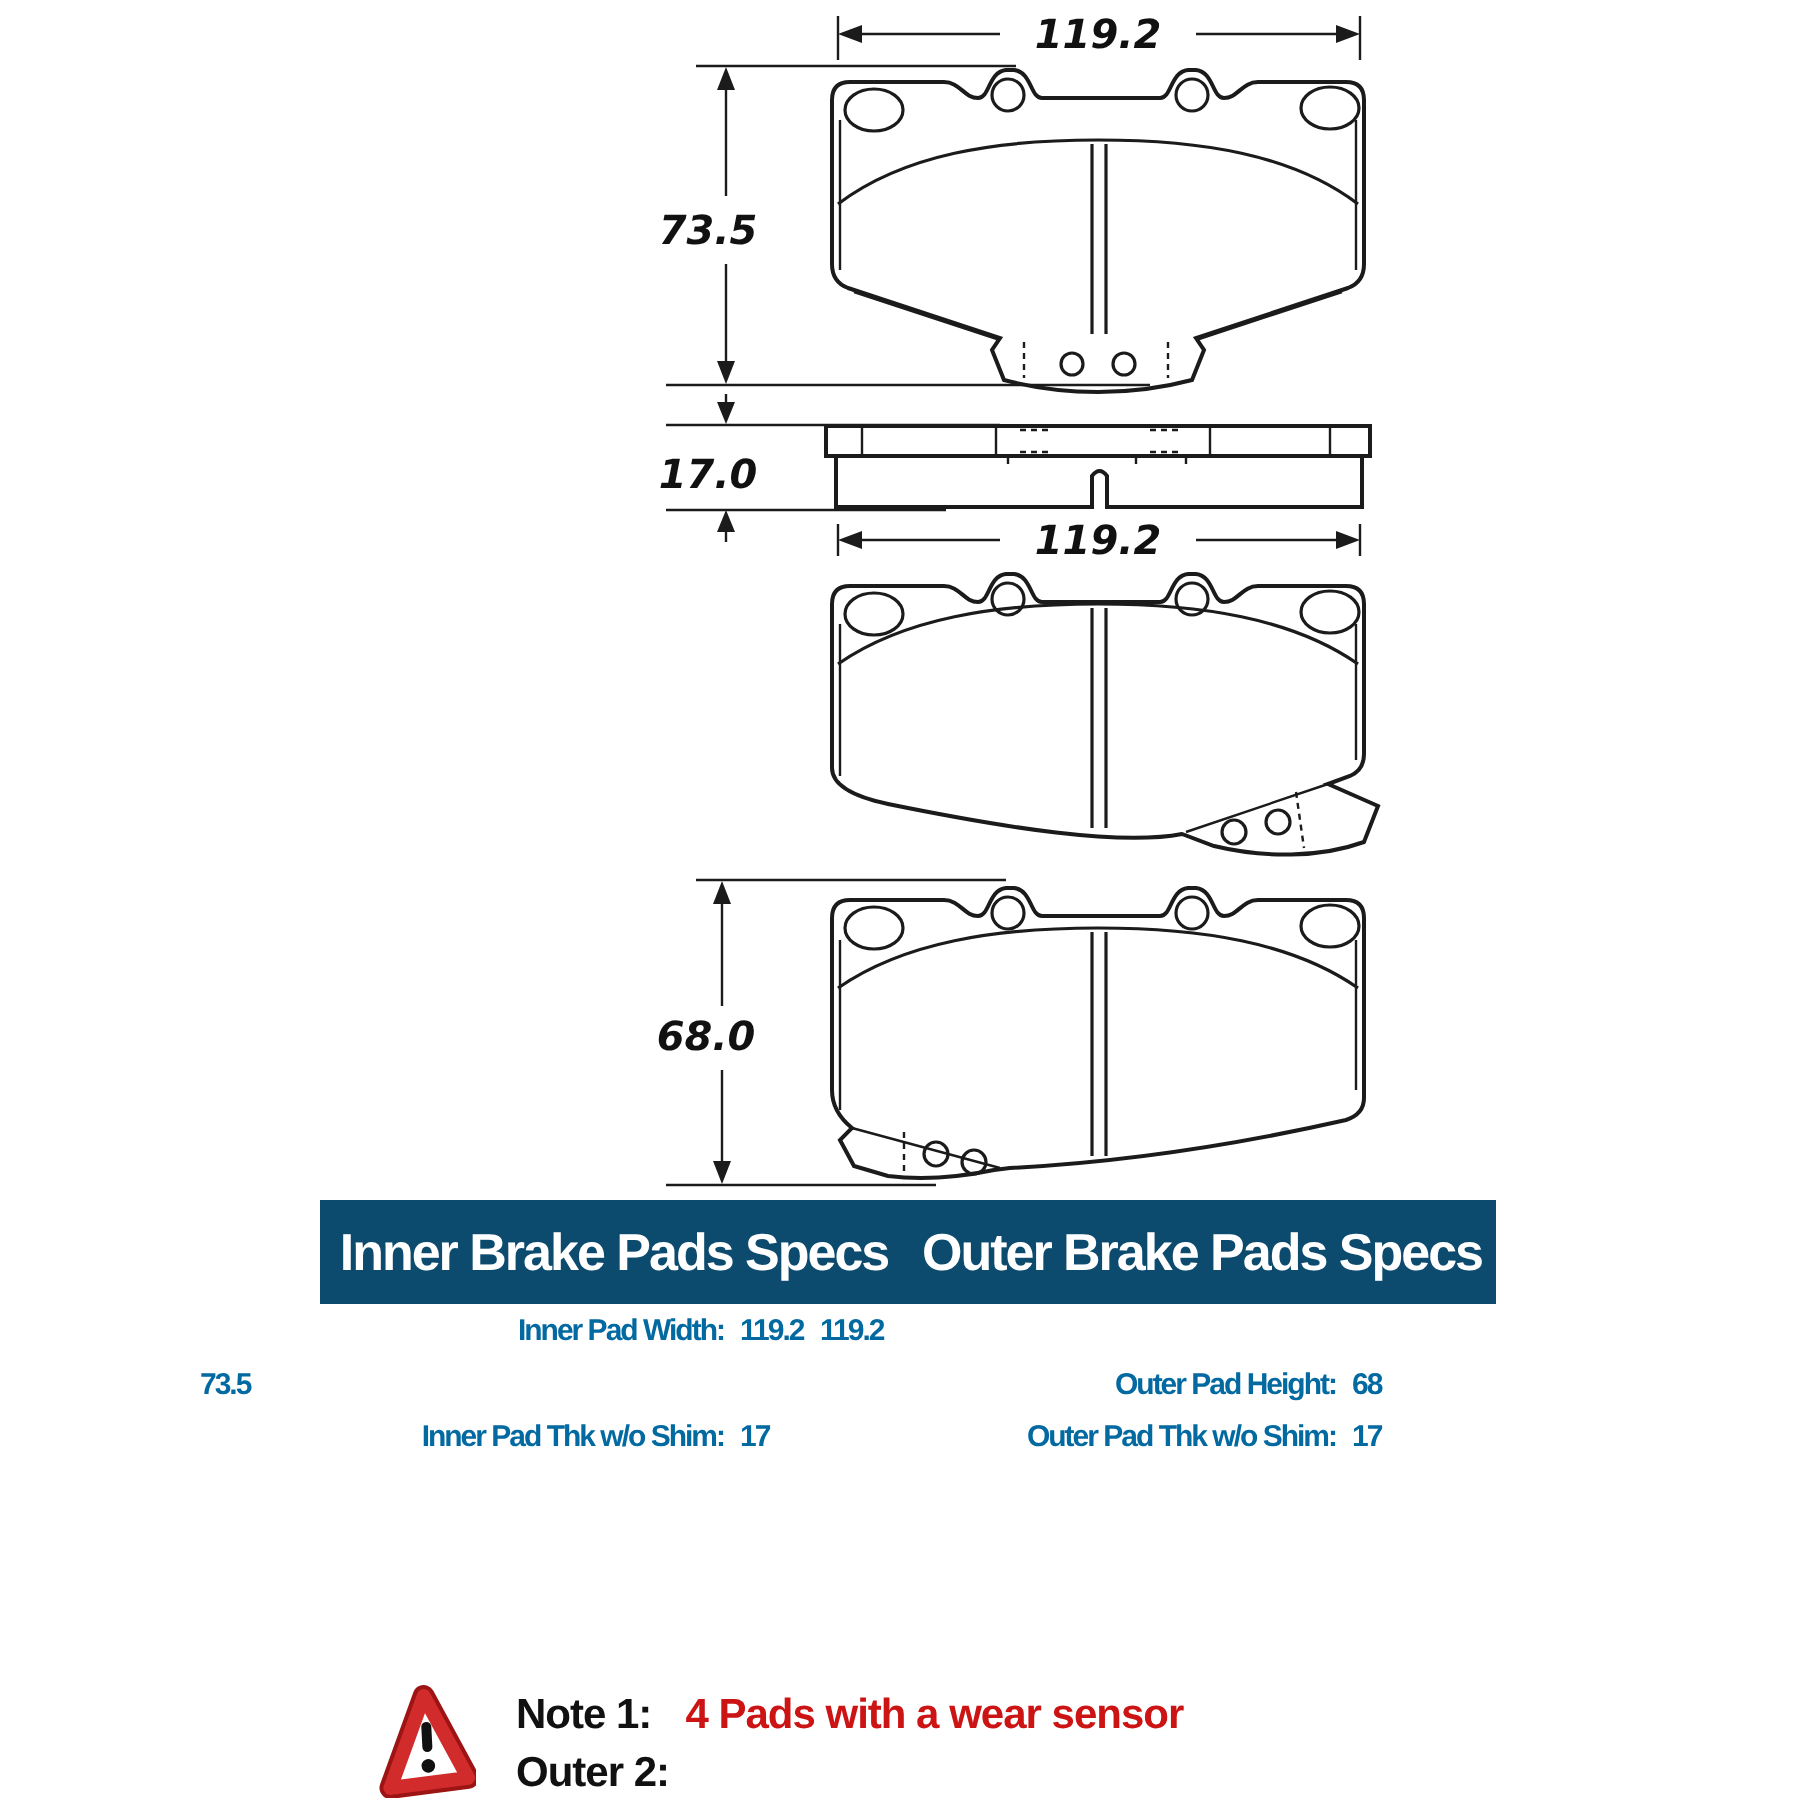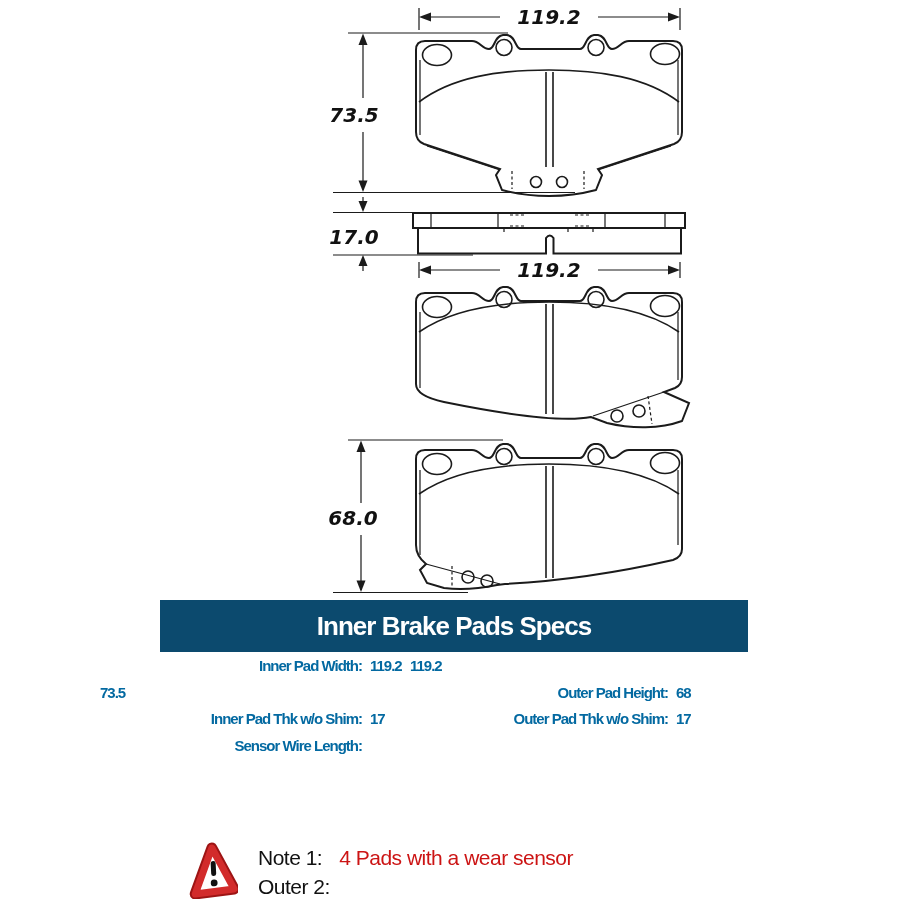--- a/index.html
+++ b/index.html
@@ -20,21 +20,21 @@
                 letter-spacing:-1px;}
   .speccol{position:absolute;font-size:15px;font-weight:700;color:#0369a1;
            letter-spacing:-1px;}
   .speccol .row{display:grid;column-gap:8px;height:26.7px;line-height:26.7px;}
   .speccol.inner{left:100px;top:653px;width:310px;}
   .speccol.inner .row{grid-template-columns:262px 1fr;}
   .speccol.outer{left:410px;top:653px;width:300px;}
   .speccol.outer .row{grid-template-columns:258px 1fr;}
   .speccol .lbl{text-align:right;}
   .speccol .val{text-align:left;}
-  .note-row{position:absolute;left:258px;display:flex;font-size:21px;font-weight:400;
+  .note-row{position:absolute;left:258px;display:flex;font-size:21px;font-weight:700;
             color:#111;letter-spacing:-0.5px;white-space:nowrap;}
   .note-row .note-val{margin-left:17px;color:#cc1414;}
   .warn{position:absolute;left:188px;top:841px;}
 </style>
 </head>
 <body>
 
 <div class="stage">
 
   <svg width="910" height="600" viewBox="0 0 910 600">
@@ -143,36 +143,36 @@
       <path class="line w16" d="M498,466 V578 M505,466 V578"></path>
       <path class="line w12" d="M372,470 V555 M630,470 V545 M378,564 L452,584"></path>
       <path class="line w12 dash" d="M404,566 V587"></path>
       <circle class="line w16" cx="420" cy="577" r="6"></circle>
       <circle class="line w16" cx="439" cy="581" r="6"></circle>
     </g>
   </svg>
 
   <div class="specbar">
     <span>Inner Brake Pads Specs</span>
+    <span>Outer Brake Pads Specs</span>
   </div>
 
   <div class="speccol inner">
     <div class="row">
       <span class="lbl">Inner Pad Width:</span>
       <span class="val">119.2</span>
     </div>
     <div class="row">
       <span class="val">73.5</span>
     </div>
     <div class="row">
       <span class="lbl">Inner Pad Thk w/o Shim:</span>
       <span class="val">17</span>
     </div>
     <div class="row">
-      <span class="lbl">Sensor Wire Length:</span>
       <span class="val"></span>
     </div>
   </div>
 
   <div class="speccol outer">
     <div class="row">
       <span class="val">119.2</span>
     </div>
     <div class="row">
       <span class="lbl">Outer Pad Height:</span>

